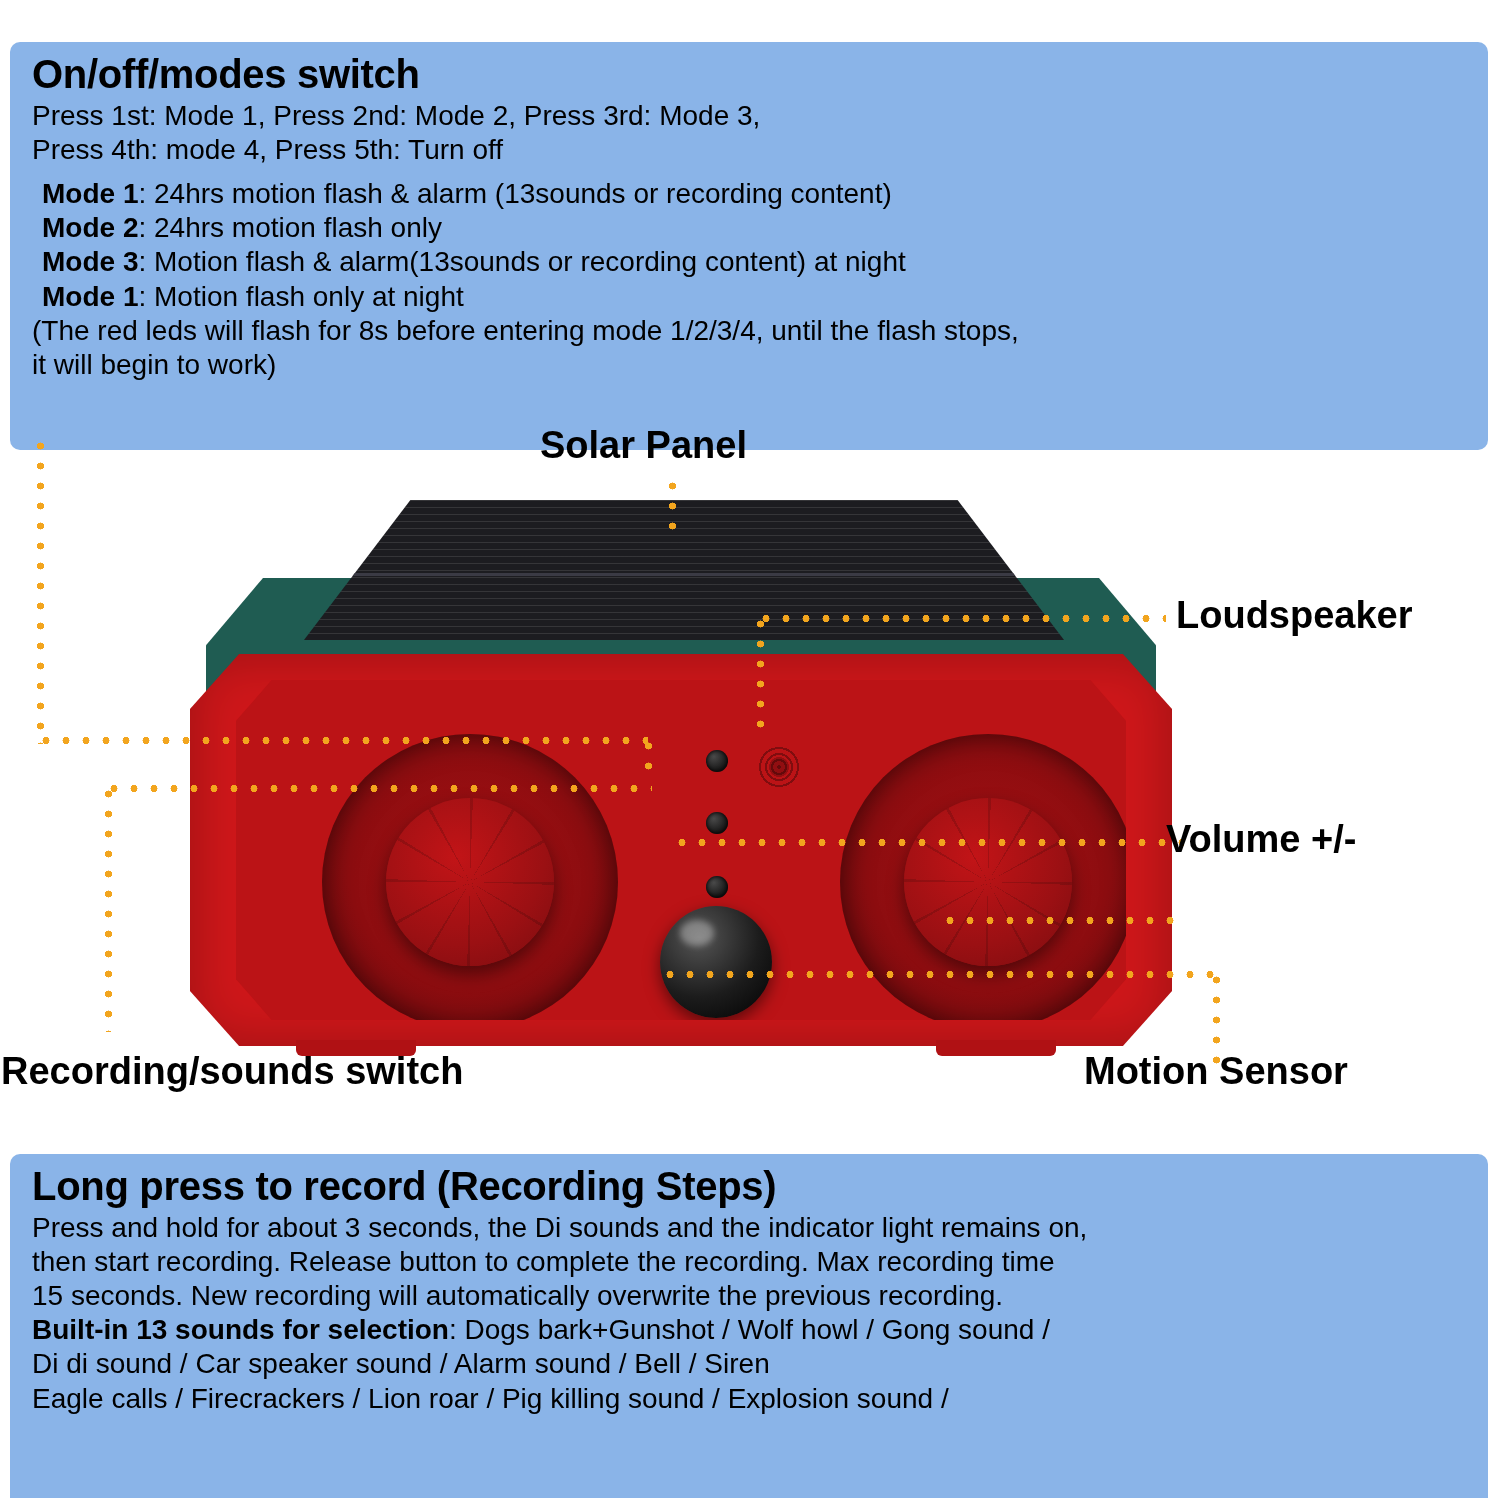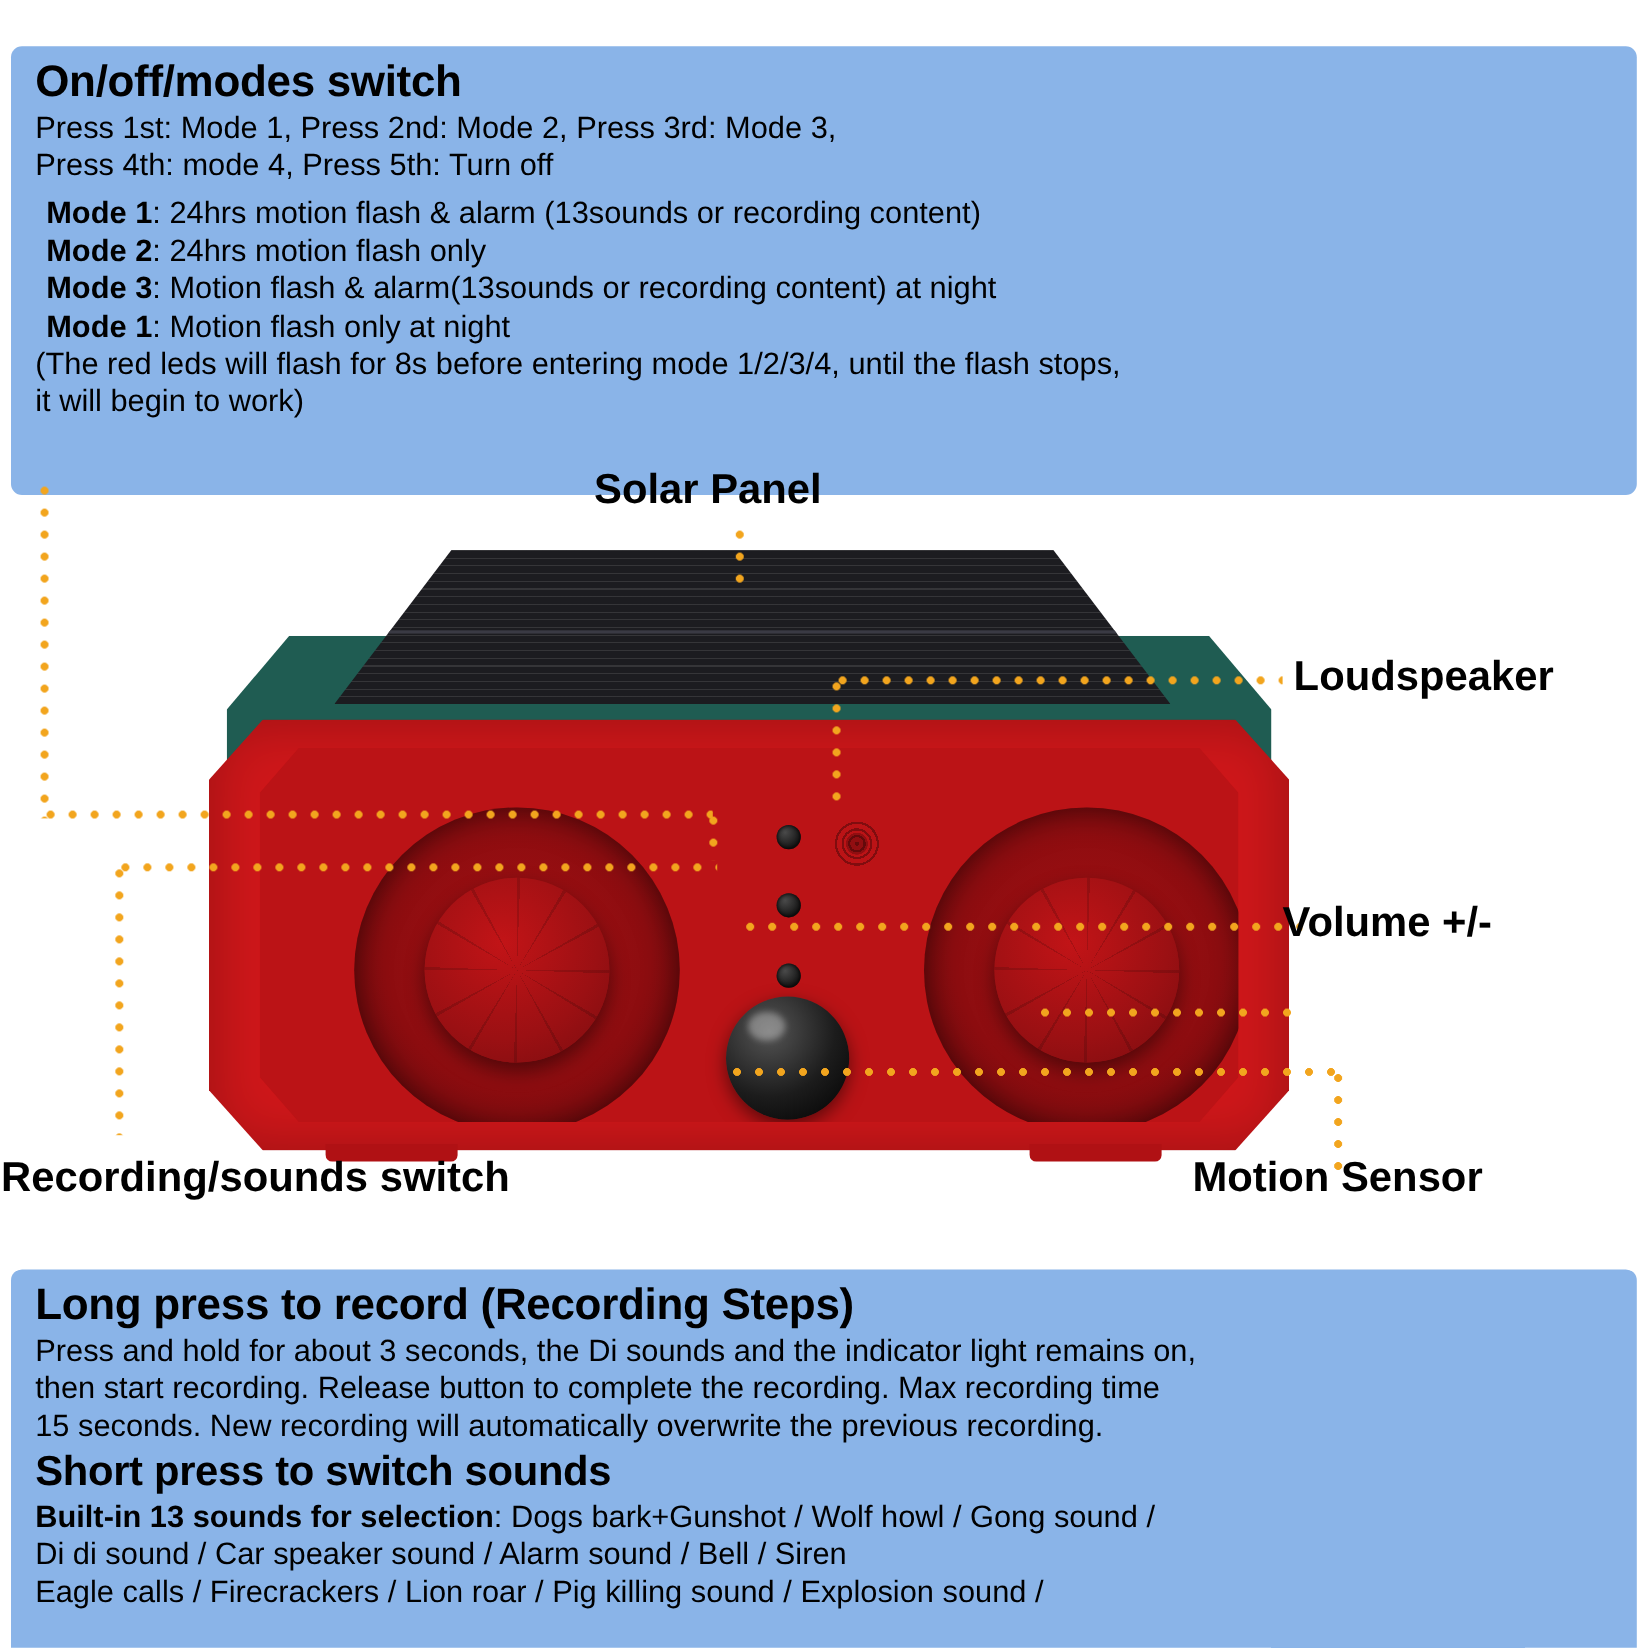--- a/index.html
+++ b/index.html
@@ -349,19 +349,18 @@
     <div class="label" id="lbl-vol">Volume +/-</div>
     <div class="label" id="lbl-motion">Motion Sensor</div>
     <div class="label" id="lbl-rec">Recording/sounds switch</div>
   </div>
 
   <div class="panel" id="panel-bottom">
     <div class="panel-title">Long press to record (Recording Steps)</div>
     <div class="panel-line">Press and hold for about 3 seconds, the Di sounds and the indicator light remains on,</div>
     <div class="panel-line">then start recording. Release button to complete the recording. Max recording time</div>
     <div class="panel-line">15 seconds. New recording will automatically overwrite the previous recording.</div>
-    <div class="panel-title" style="font-size:38px; margin-top:4px;">Short press to switch sounds</div>
     <div class="panel-line"><span class="b">Built-in 13 sounds for selection</span><span>: Dogs bark+Gunshot / Wolf howl / Gong sound /</span></div>
     <div class="panel-line">Di di sound / Car speaker sound / Alarm sound / Bell / Siren</div>
     <div class="panel-line">Eagle calls / Firecrackers / Lion roar / Pig killing sound / Explosion sound /</div>
   </div>
 
 </div>
 
 </body></html>

